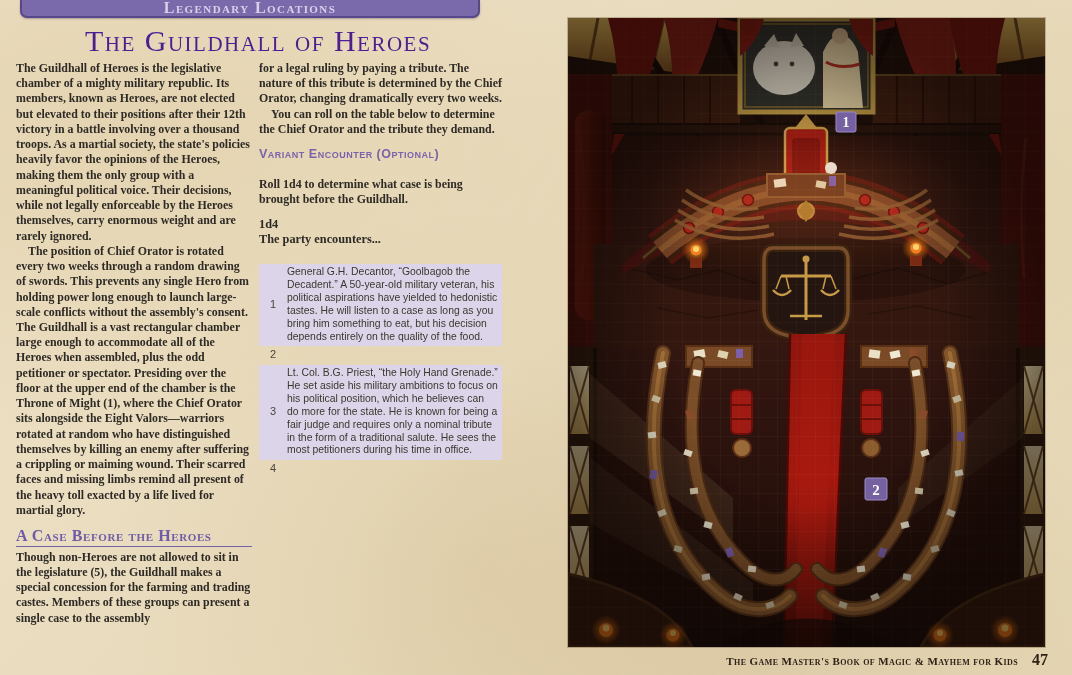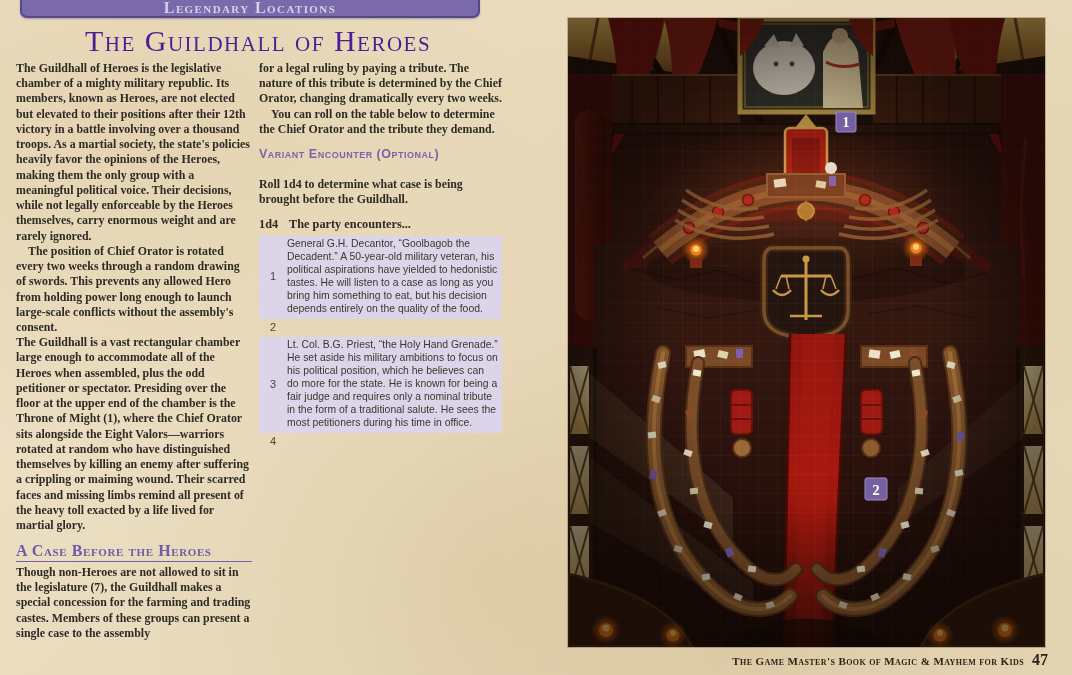--- a/index.html
+++ b/index.html
@@ -26,49 +26,49 @@
   .col1{left:16px;top:61px;width:236px;}
   .col2{left:259px;top:61px;width:243px;}
   .col p{margin:0;font-weight:bold;}
   .col p.ind{text-indent:12px;}
   h3.sect{margin:9px 0 3px 0;font-weight:600;color:#6f5ba6;font-size:16px;
     font-variant:small-caps;letter-spacing:.6px;border-bottom:1.5px solid #7462a8;padding-bottom:1px;line-height:1.1;}
   .variant{margin:9px 0 15px 0;font-family:"Liberation Sans",sans-serif;font-weight:700;
     color:#7a63ab;font-size:12.5px;font-variant:small-caps;letter-spacing:.5px;}
   
   .enc-table{margin-top:9px;font-family:"Liberation Sans",sans-serif;}
-  .enc-head{display:flex;font-family:"Liberation Serif",serif;font-weight:700;font-size:12.3px;color:#2e2a25;margin-bottom:4px;}
+  .enc-head{display:flex;font-family:"Liberation Serif",serif;font-weight:700;font-size:12.3px;color:#2e2a25;margin-bottom:16px;flex-direction:column;}
   .enc-head .die{width:30px;}
   .enc-row{display:flex;align-items:center;font-size:10.4px;line-height:1.24;color:#3b362f;padding:2px 2px 3px 0;}
   .enc-row .roll{width:28px;min-width:28px;text-align:center;font-size:11px;color:#4a443c;}
   .enc-row .rtext{flex:1;padding-right:2px;}
   .enc-row.hl{background:#dcd5e9;}
   
-  .footer{right:24px;bottom:6px;display:flex;align-items:baseline;gap:8px;color:#2f2318;}
+  .footer{right:24px;bottom:6px;display:flex;align-items:baseline;gap:14px;color:#2f2318;}
   .footer .book{font-variant:small-caps;font-size:11px;letter-spacing:.4px;font-weight:600;}
   .footer .pnum{font-size:16px;font-weight:700;}
   
   .map-wrap{left:568px;top:18px;width:477px;height:629px;box-shadow:0 0 0 1px rgba(60,30,15,.25);}
   .map-wrap svg{display:block;}
 </style>
 </head>
 <body>
 
 <div class="abs banner">
   <span>Legendary Locations</span>
 </div>
 
 <div class="abs page-title">The Guildhall of Heroes</div>
 
 <div class="abs col col1">
   <p>The Guildhall of Heroes is the legislative chamber of a mighty military republic. Its members, known as Heroes, are not elected but elevated to their positions after their 12th victory in a battle involving over a thousand troops. As a martial society, the state's policies heavily favor the opinions of the Heroes, making them the only group with a meaningful political voice. Their decisions, while not legally enforceable by the Heroes themselves, carry enormous weight and are rarely ignored.</p>
-  <p class="ind">The position of Chief Orator is rotated every two weeks through a random drawing of swords. This prevents any allowed Hero from holding power long enough to launch large-scale conflicts without the assembly's consent.</p>
+  <p class="ind">The position of Chief Orator is rotated every two weeks through a random drawing of swords. This prevents any single Hero from holding power long enough to launch large-scale conflicts without the assembly's consent.</p>
   <p>The Guildhall is a vast rectangular chamber large enough to accommodate all of the Heroes when assembled, plus the odd petitioner or spectator. Presiding over the floor at the upper end of the chamber is the Throne of Might (1), where the Chief Orator sits alongside the Eight Valors—warriors rotated at random who have distinguished themselves by killing an enemy after suffering a crippling or maiming wound. Their scarred faces and missing limbs remind all present of the heavy toll exacted by a life lived for martial glory.</p>
   <h3 class="sect">A Case Before the Heroes</h3>
-  <p>Though non-Heroes are not allowed to sit in the legislature (7), the Guildhall makes a special concession for the farming and trading castes. Members of these groups can present a single case to the assembly</p>
+  <p>Though non-Heroes are not allowed to sit in the legislature (5), the Guildhall makes a special concession for the farming and trading castes. Members of these groups can present a single case to the assembly</p>
 </div>
 
 <div class="abs col col2">
   <p>for a legal ruling by paying a tribute. The nature of this tribute is determined by the Chief Orator, changing dramatically every two weeks.</p>
   <p class="ind">You can roll on the table below to determine the Chief Orator and the tribute they demand.</p>
   <div class="variant">Variant Encounter (Optional)</div>
   <p>Roll 1d4 to determine what case is being brought before the Guildhall.</p>
 
   <div class="enc-table">
     <div class="enc-head">

